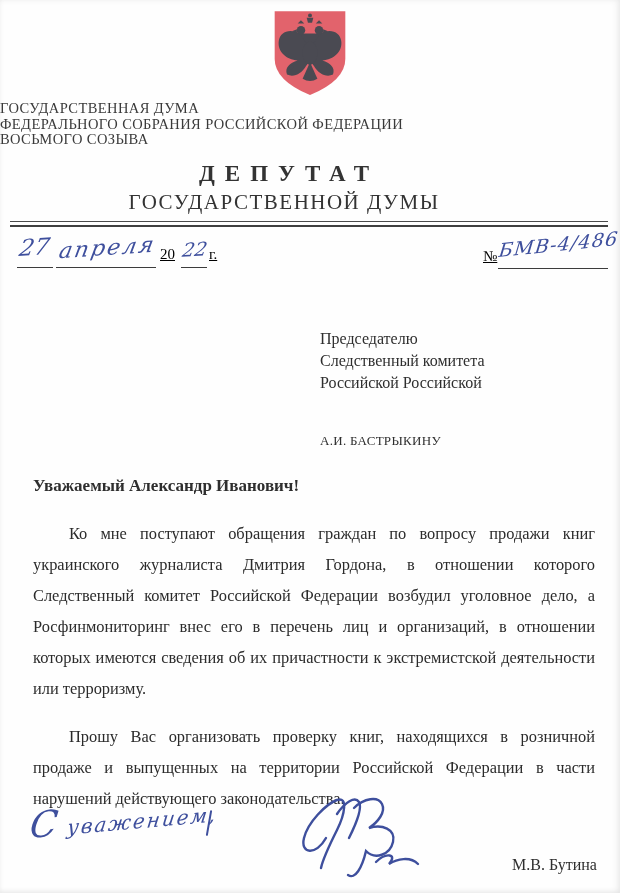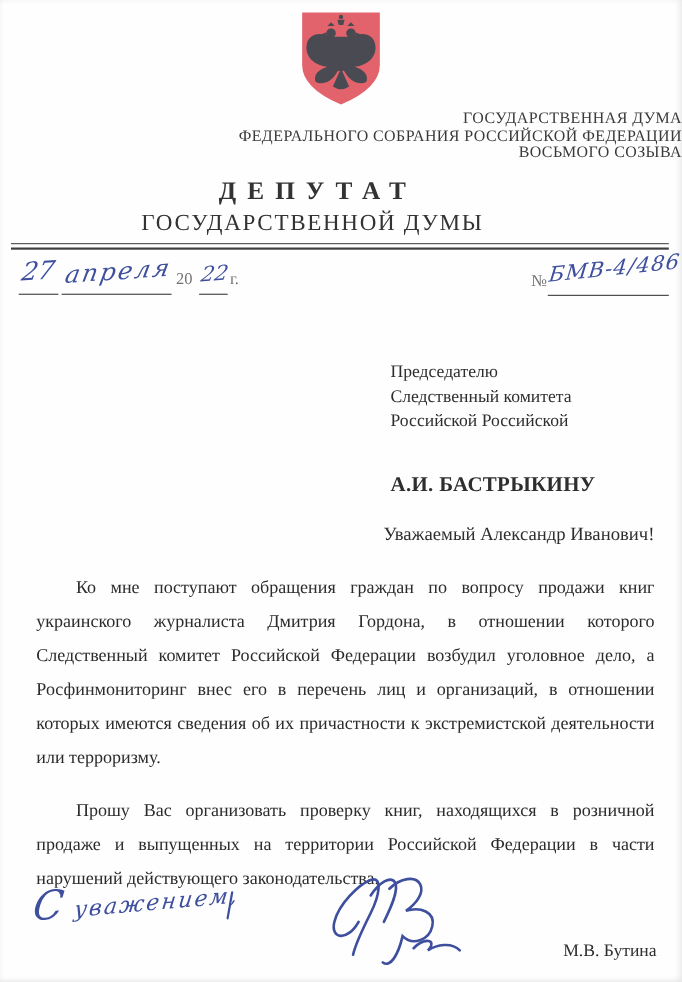--- a/index.html
+++ b/index.html
@@ -5,42 +5,42 @@
   html,body { margin:0; padding:0; background:#888; }
   #page {
     position:relative; width:620px; height:893px; margin:0 auto;
     background:#fefefe;
     font-family:"Liberation Serif","DejaVu Serif",serif;
     color:#2e2e2e; overflow:hidden;
     box-shadow:inset -3px 0 6px rgba(0,0,0,0.06), inset 0 -2px 5px rgba(0,0,0,0.05);
   }
   
   .emblem { position:absolute; left:267px; top:8px; width:86px; height:92px; }
-  .org-lines { position:absolute; left:0; top:101px; width:620px; text-align:right;
+  .org-lines { position:absolute; left:0; top:101px; width:620px; text-align:left;
                font-size:14.5px; letter-spacing:0.4px; color:#3a3a3a; line-height:15.5px; }
   .dep-title { position:absolute; left:0; top:161px; width:568px; text-align:center; color:#333; }
   .dep-title .l1 { font-size:23px; font-weight:bold; letter-spacing:10px; text-indent:10px; }
   .dep-title .l2 { font-size:21px; letter-spacing:1.5px; margin-top:3px; }
   .rule { position:absolute; left:10px; top:221px; width:598px; height:3px;
           border-top:1.5px solid #4a4a4a; border-bottom:2.5px solid #3f3f3f; }
   
-  .print { position:absolute; font-size:15px; color:#737373; }
+  .print { position:absolute; font-size:15px; color:#000000;text-decoration:underline; }
   .hand  { position:absolute; color:#3e4f9d; font-style:italic;
            font-family:"DejaVu Serif",serif; transform:skewX(-14deg) rotate(-4deg); }
   .uline { position:absolute; border-bottom:1.2px solid #3c3c3c; height:1px; }
   .hand-day    { left:20px;  top:234px; font-size:23px; }
   .hand-month  { left:60px;  top:235px; font-size:22px; letter-spacing:2px;}
   .hand-year   { left:183px; top:238px; font-size:19px; }
   .hand-number { left:500px; top:233px; font-size:19px; transform:skewX(-12deg) rotate(-6deg); letter-spacing:1px; }
   
-  .addressee { position:absolute; left:355px; top:328px; font-size:16px; line-height:22px; }
-  .addressee .name { font-weight:bold; margin-top:36px; font-size:19px; letter-spacing:0.3px; }
+  .addressee { position:absolute; left:320px; top:328px; font-size:16px; line-height:22px; }
+  .addressee .name { font-weight:normal; margin-top:36px; font-size:13px; letter-spacing:0.3px; }
   
   .body-block { position:absolute; left:33px; top:476px; width:562px; }
-  .salutation { text-align:right; font-weight:normal; font-size:17px; margin:0 0 22px 0; }
+  .salutation { text-align:left; font-weight:bold; font-size:17px; margin:0 0 22px 0; }
   .body-block p { margin:0; font-size:16.4px; line-height:31px; text-align:justify;
                   text-indent:36px; color:#2b2b2b;font-family:Liberation Serif, serif; }
   .body-block p + p { margin-top:17px; }
   
   .closing { position:absolute; left:30px; top:796px; width:200px;
              color:#3e4f9d; font-style:italic; font-family:"DejaVu Serif",serif;
              font-size:20px; transform:rotate(-5deg) skewX(-12deg); letter-spacing:2px; }
   .closing::first-letter { font-size:36px; }
   .pen-stroke { position:absolute; left:208px; top:810px; width:2px; height:26px;
                 background:#3e4f9d; transform:rotate(10deg); border-radius:2px; }

